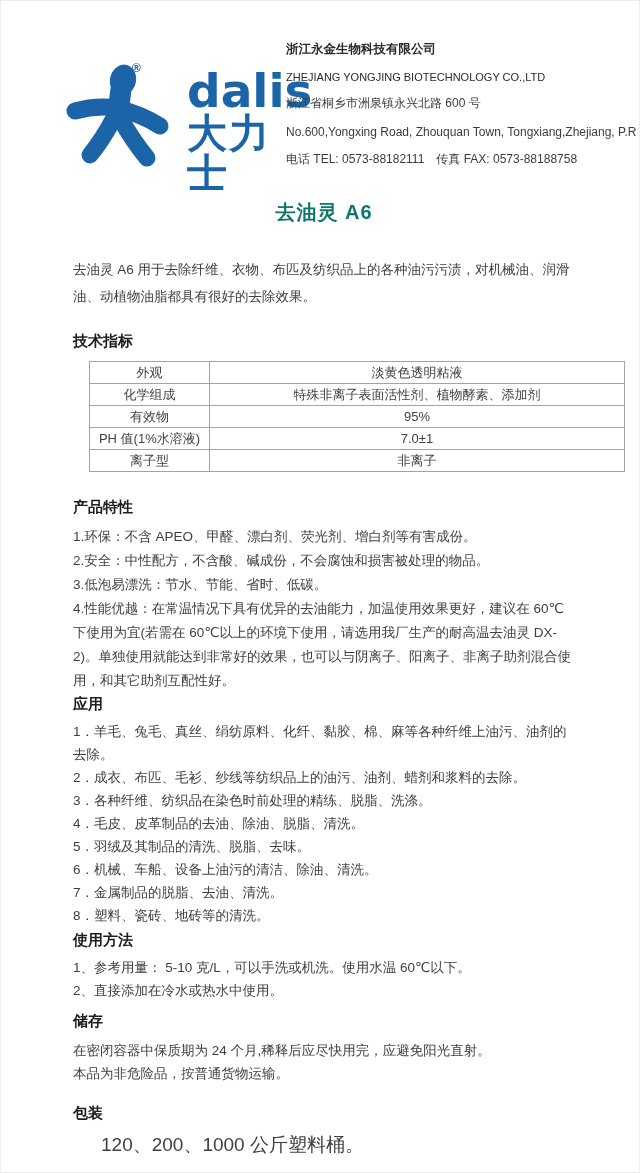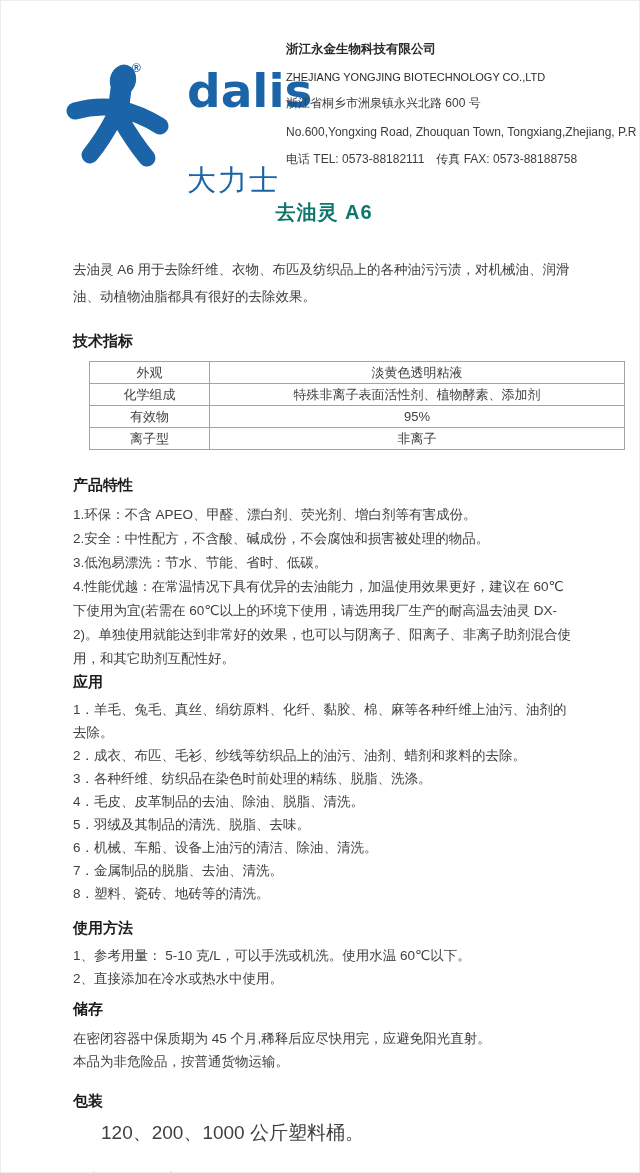--- a/index.html
+++ b/index.html
@@ -15,42 +15,42 @@
   
   .header { position:relative; height:180px; }
   .logo { position:absolute; left:60px; top:58px; width:230px; height:115px; }
   .logo-figure { position:absolute; left:0; top:2px; width:112px; height:110px; }
   .logo-reg { position:absolute; left:71px; top:2px; color:#1b64a7; font-size:12px; font-weight:bold; }
   .logo-texts { position:absolute; left:126px; top:10px; color:#1b64a7; }
   .logo-dalis {
     font-size:47px; font-weight:bold; line-height:44px; letter-spacing:0px;
     font-family:"DejaVu Sans","Liberation Sans",sans-serif;
   }
-  .logo-cn { font-size:29px; font-weight:normal; letter-spacing:2px; line-height:40px;margin-top:47px; }
+  .logo-cn { font-size:40px; font-weight:bold; letter-spacing:2px; line-height:40px; }
   .company { position:absolute; left:285px; top:40px; width:330px; }
   .company .cline { font-size:12px; margin-bottom:12.5px; color:#3c3c3c; white-space:nowrap; }
   .company .cname { font-weight:bold; font-size:12.5px; color:#2a2a2a; }
   .company .cname-en { font-weight:normal; font-size:11px; color:#2a2a2a; }
   
   .content { padding:0 64px 0 72px; }
   .title { margin-top:18px; text-align:center; font-size:20px; font-weight:bold; color:#0f766e; letter-spacing:1px; }
   .intro { margin-top:30px; font-size:13.5px; line-height:27px; color:#3f3f3f; }
   .sec-h { font-size:15px; font-weight:bold; color:#1d1d1d; }
   .sec-h.tech { margin-top:22px; }
   .spec-table { border-collapse:collapse; margin:10px 0 0 16px; width:536px; table-layout:fixed; }
   .spec-table td {
     border:1px solid #a3a3a3; height:22px; font-size:13px;
     text-align:center; vertical-align:middle; color:#3f3f3f; padding:0 4px;
   }
   .spec-table td.t-label { width:120px; }
   .sec-h.features { margin-top:26px; }
   .feat-list { margin-top:8px; font-size:13.5px; line-height:24px; }
   .sec-h.apps { margin-top:2px; }
   .app-list { margin-top:6px; font-size:13.5px; line-height:23px; }
-  .sec-h.usage { margin-top:14px; }
+  .sec-h.usage { margin-top:4px; }
   .usage-list { margin-top:6px; font-size:13.5px; line-height:23px; }
   .sec-h.storage { margin-top:10px; }
   .storage-lines { margin-top:8px; font-size:13.5px; line-height:23px; }
   .sec-h.pack { margin-top:19px; }
   .pack-text { margin-top:9px; font-size:19px;margin-left:28px; }
   .note { margin-top:24px; font-size:13.5px; }
 </style>
 </head>
 <body>
 
@@ -96,20 +96,24 @@
       </tr>
       <tr>
         <td class="t-label">化学组成</td>
         <td class="t-value">特殊非离子表面活性剂、植物酵素、添加剂</td>
       </tr>
       <tr>
         <td class="t-label">有效物</td>
         <td class="t-value">95%</td>
       </tr>
       <tr>
+        <td class="t-label">PH 值(1%水溶液)</td>
+        <td class="t-value">7.0±1</td>
+      </tr>
+      <tr>
         <td class="t-label">离子型</td>
         <td class="t-value">非离子</td>
       </tr>
     </tbody>
   </table>
 
   <div class="sec-h features">产品特性</div>
   <div class="feat-list">
     <div>1.环保：不含 APEO、甲醛、漂白剂、荧光剂、增白剂等有害成份。</div>
     <div>2.安全：中性配方，不含酸、碱成份，不会腐蚀和损害被处理的物品。</div>
@@ -130,21 +134,21 @@
   </div>
 
   <div class="sec-h usage">使用方法</div>
   <div class="usage-list">
     <div>1、参考用量： 5-10 克/L，可以手洗或机洗。使用水温 60℃以下。</div>
     <div>2、直接添加在冷水或热水中使用。</div>
   </div>
 
   <div class="sec-h storage">储存</div>
   <div class="storage-lines">
-    <div>在密闭容器中保质期为 45 个月,稀释后应尽快用完，应避免阳光直射。</div>
+    <div>在密闭容器中保质期为 24 个月,稀释后应尽快用完，应避免阳光直射。</div>
     <div>本品为非危险品，按普通货物运输。</div>
   </div>
 
   <div class="sec-h pack">包装</div>
   <div class="pack-text">120、200、1000 公斤塑料桶。</div>
 
   <div class="note">备注：环保洗涤剂去油灵 X100-A6，简称去油灵 A6。</div>
 
 </div>
 

